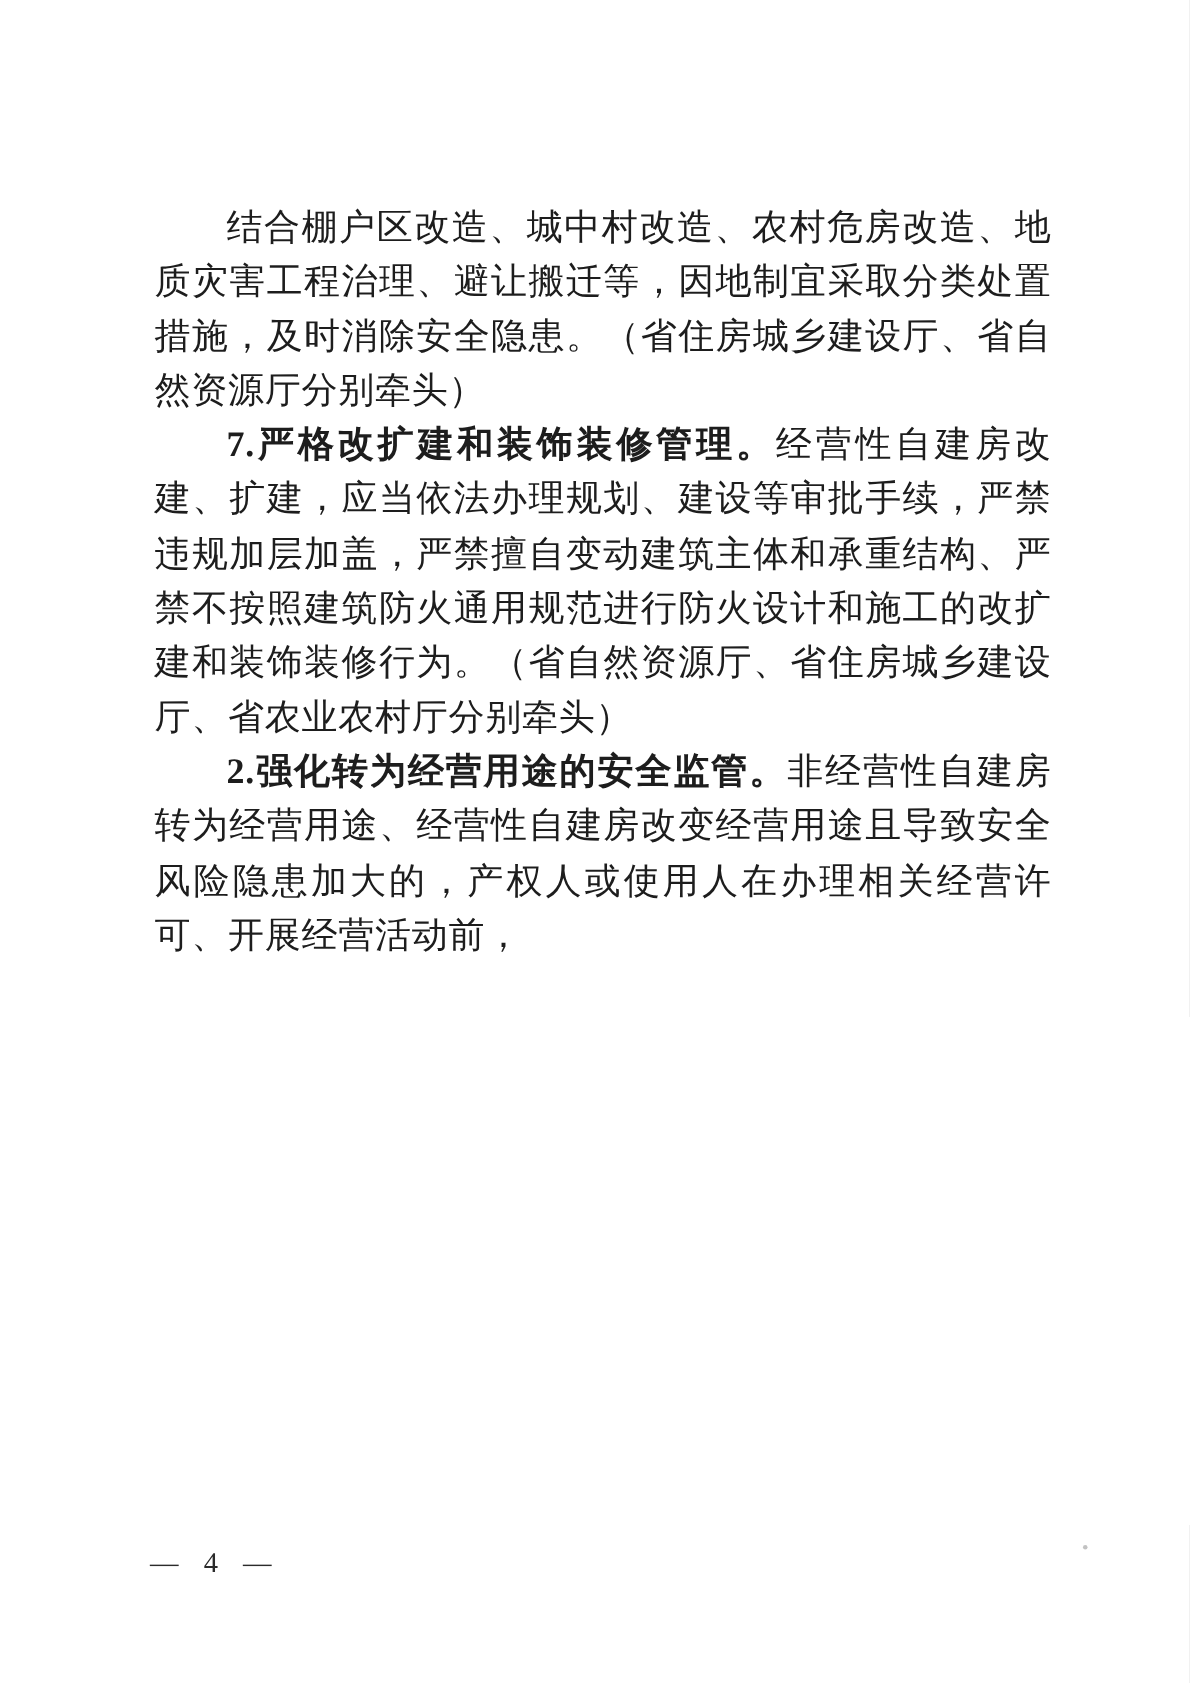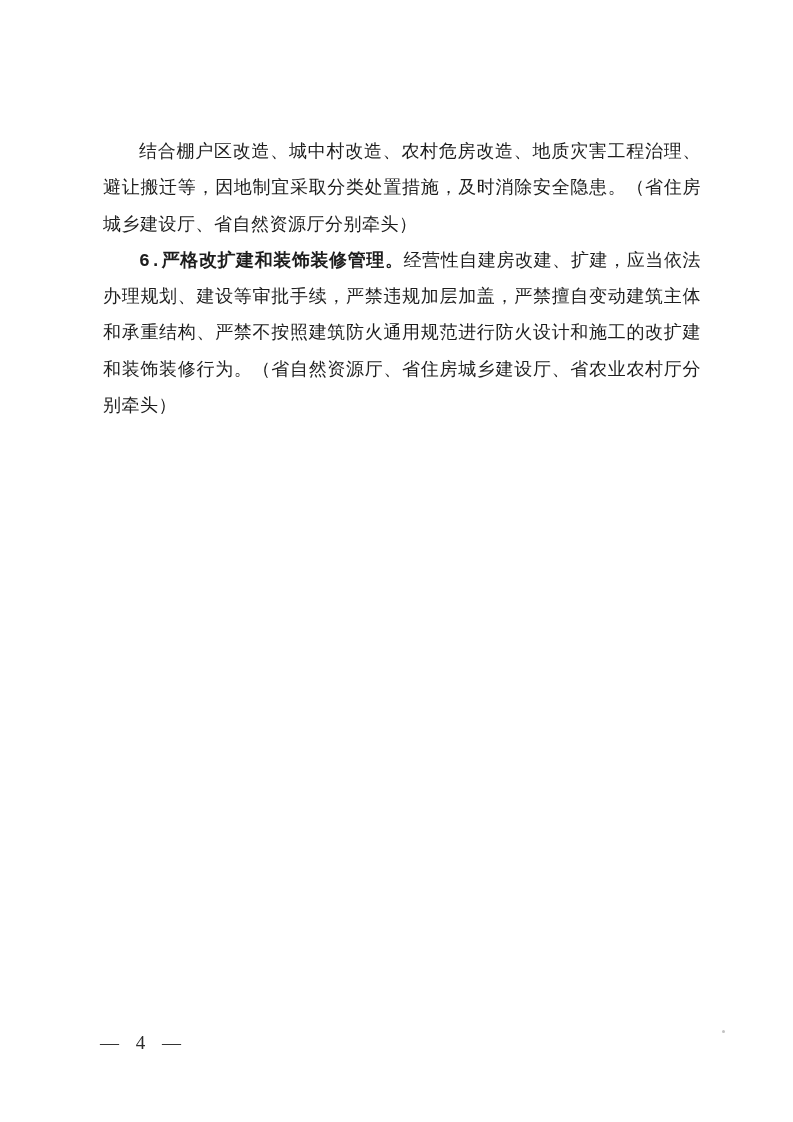--- a/index.html
+++ b/index.html
@@ -14,25 +14,24 @@
     background: #ffffff;
     overflow: hidden;
     font-family: "Liberation Serif", "DejaVu Serif", serif;
   }
   .doc-body {
     position: absolute;
     left: 103px;
     top: 134px;
     width: 598px;
     color: #1d1d1d;
-    font-size: 18px;
+    font-size: 24px;
     line-height: 36.3px;
     text-align: justify;
     letter-spacing: 0.5px;
-    font-family: Liberation Mono, monospace;
   }
   .para {
     margin: 0;
     padding: 0;
     text-indent: 2em;
   }
   .para b {
     font-weight: bold;
   }
   .para.heading {
@@ -56,17 +55,18 @@
     border-radius: 50%;
     background: #c2c2c2;
   }
 </style>
 </head>
 <body>
 
 <div class="page">
   <main class="doc-body" id="paragraphs">
       <p class="para">结合棚户区改造、城中村改造、农村危房改造、地质灾害工程治理、避让搬迁等，因地制宜采取分类处置措施，及时消除安全隐患。（省住房城乡建设厅、省自然资源厅分别牵头）</p>
-      <p class="para"><b>6.严格改扩建和装饰装修管理。</b>经营性自建房改建、扩建，应当依法办理规划、建设等审批手续，严禁违规加层加盖，严禁擅自变动建筑主体和承重结构、严禁不按照建筑防火通用规范进行防火设计和施工的改扩建和装饰装修行为。（省自然资源厅、省住房城乡建设厅、省农业农村厅分别牵头）</p>
+      <p class="para"><b>7.严格改扩建和装饰装修管理。</b>经营性自建房改建、扩建，应当依法办理规划、建设等审批手续，严禁违规加层加盖，严禁擅自变动建筑主体和承重结构、严禁不按照建筑防火通用规范进行防火设计和施工的改扩建和装饰装修行为。（省自然资源厅、省住房城乡建设厅、省农业农村厅分别牵头）</p>
+      <p class="para"><b>2.强化转为经营用途的安全监管。</b>非经营性自建房转为经营用途、经营性自建房改变经营用途且导致安全风险隐患加大的，产权人或使用人在办理相关经营许可、开展经营活动前，</p>
     </main>
   <div class="page-footer">— 4 —</div>
   <span class="scan-speck"></span>
 </div>
 
 </body></html>

